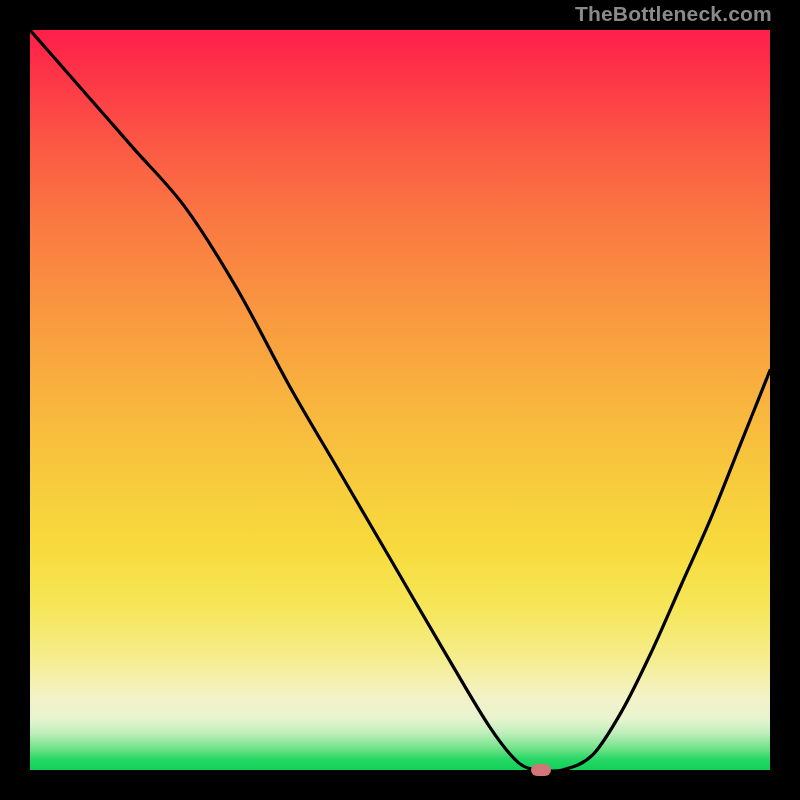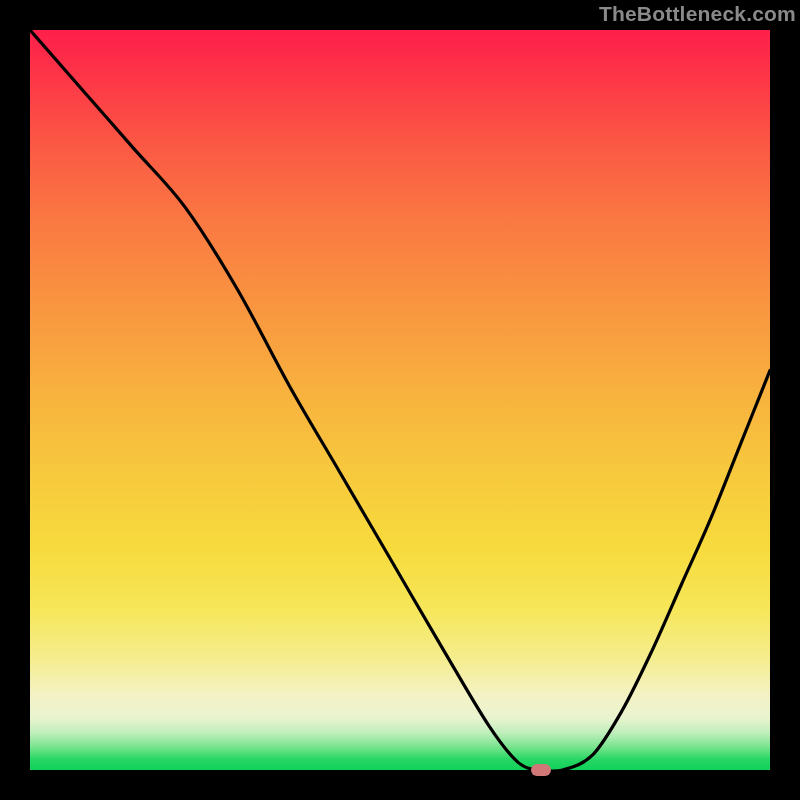--- a/index.html
+++ b/index.html
@@ -11,21 +11,21 @@
     overflow: hidden;
   }
   .canvas {
     position: relative;
     width: 800px;
     height: 800px;
   }
   .attribution {
     position: absolute;
     top: 2px;
-    right: 4px;
+    right: 28px;
     font-family: Arial, Helvetica, sans-serif;
     font-size: 21px;
     font-weight: bold;
     color: #8a8a8a;
     letter-spacing: 0.2px;
     z-index: 10;
   }
   .plot-frame {
     position: absolute;
     left: 30px;

